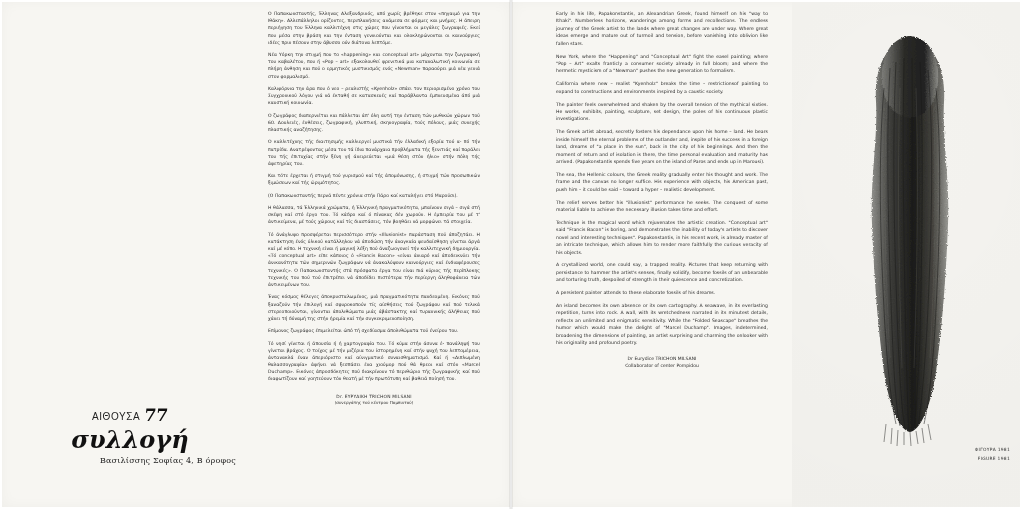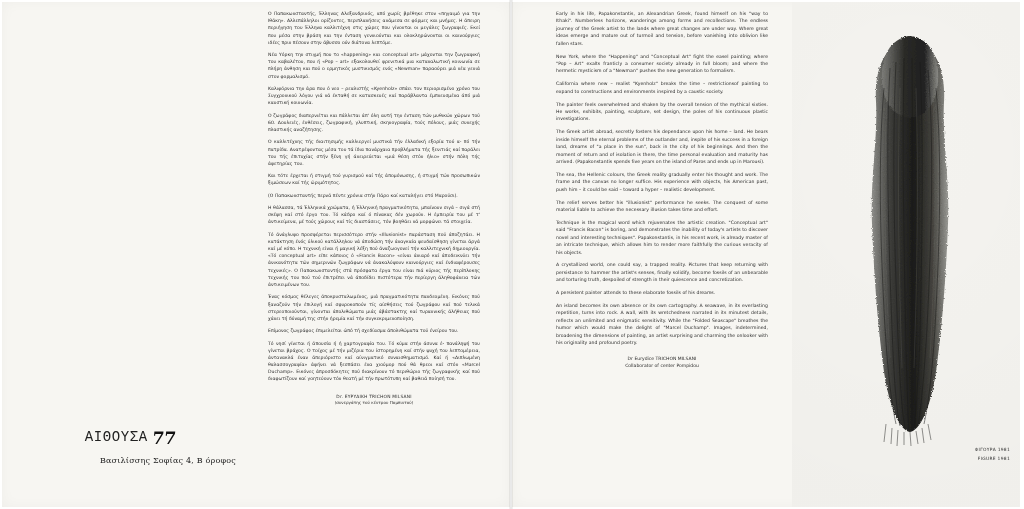--- a/index.html
+++ b/index.html
@@ -82,22 +82,22 @@
     text-align: center;
     color: #1d1d1d;
   }
   .logo-row {
     display: flex;
     align-items: flex-end;
     justify-content: center;
     gap: 4px;
   }
   .logo-aithousa {
-    font-family: Liberation Mono, monospace;
-    font-size: 14px;
+    font-family: Liberation Sans, sans-serif;
+    font-size: 10px;
     letter-spacing: 0.6px;
     padding-bottom: 7px;
     color: #222;
   }
   .logo-mark {
     font-family: "DejaVu Serif", serif;
     font-size: 17px;
     font-weight: 700;
     line-height: 0.9;
     padding-bottom: 6px;
@@ -188,20 +188,21 @@
 
   <div class="panel panel-left"></div>
   <div class="panel panel-right"></div>
   <div class="fold"></div>
 
   <div class="logo-block">
     <div class="logo-row">
       <span class="logo-aithousa">ΑΙΘΟΥΣΑ</span>
       <span class="logo-mark">77</span>
     </div>
+    <div class="logo-sylogi">συλλογή</div>
     <div class="logo-addr">Βασιλίσσης Σοφίας 4, Β όροφος</div>
   </div>
 
   <div class="col-greek">
     <p>Ο Παπακωνσταντής, Έλληνας Αλεξανδρινός, από χωρίς βρέθηκε στον «πηγαιμό για την Ιθάκη». Αλλεπάλληλοι ορίζοντες, περιπλανήσεις ανάμεσα σε φόρμες και μνήμες. Η άπειρη περιήγηση του Έλληνα καλλιτέχνη στις χώρες που γίνονται οι μεγάλες ζωγραφιές. Εκεί που μέσα στην βράση και την ένταση γεννιούνται και ολοκληρώνονται οι καινούργιες ιδέες πριν πέσουν στην άβυσσο ούν διάτονα λεπτόμε.</p>
     <p>Νέα Υόρκη την στιγμή που το «happening» και conceptual art» μάχονται την ζωγραφική του καβαλέτου, που ή «Pop – art» εξακολουθεί φρενιτικά μια καταναλωτική κοινωνία σε πλήρη άνθηση και πού ο ερμητικός μυστικισμός ενός «Newman» παραούρει μιά νέα γενιά στον φορμαλισμό.</p>
     <p>Καλιφόρνια την άρα που ό νεο – ρεαλιστής «Kyenholz» σπάει τον περιορισμένο χρόνο του Συγχρονικού λόγου γιά νά έκταθή σε κατασκευές καί παράβλαντα έμπνευσμένα άπό μιά καυστική κοινωνία.</p>
     <p>Ο ζωγράφος διαπερνιέται και πάλλεται άπ' όλη αυτή την ένταση τών μυθικών χώρων τού 60. Δουλειές, ένθέσεις, ζωγραφική, γλυπτική, σκηνογραφία, τούς πόλους, μιάς συνεχής πλαστικής αναζήτησης.</p>
     <p>Ο καλλιτέχνης τής διαιτησιμής καλλιεργεί μυστικά τήν έλλαδική εξορία τού α- πό τήν πατρίδα. Ανατρέφοντας μέσα του τά ίδια πανάρχαια προβλήματα τής ξενιτιάς καί παράλει του τής έπιτυχίας στήν ξένη γή άνειρεύεται «μιά θέση στόν ήλιο» στήν πόλη τής άφετηρίας του.</p>
     <p>Και τότε έρχεται ή στιγμή τού γυρισμού καί τής άπομόνωσης, ή στιγμή τών προσωπικών ξιμώσεων καί τής ώριμότητος.</p>

